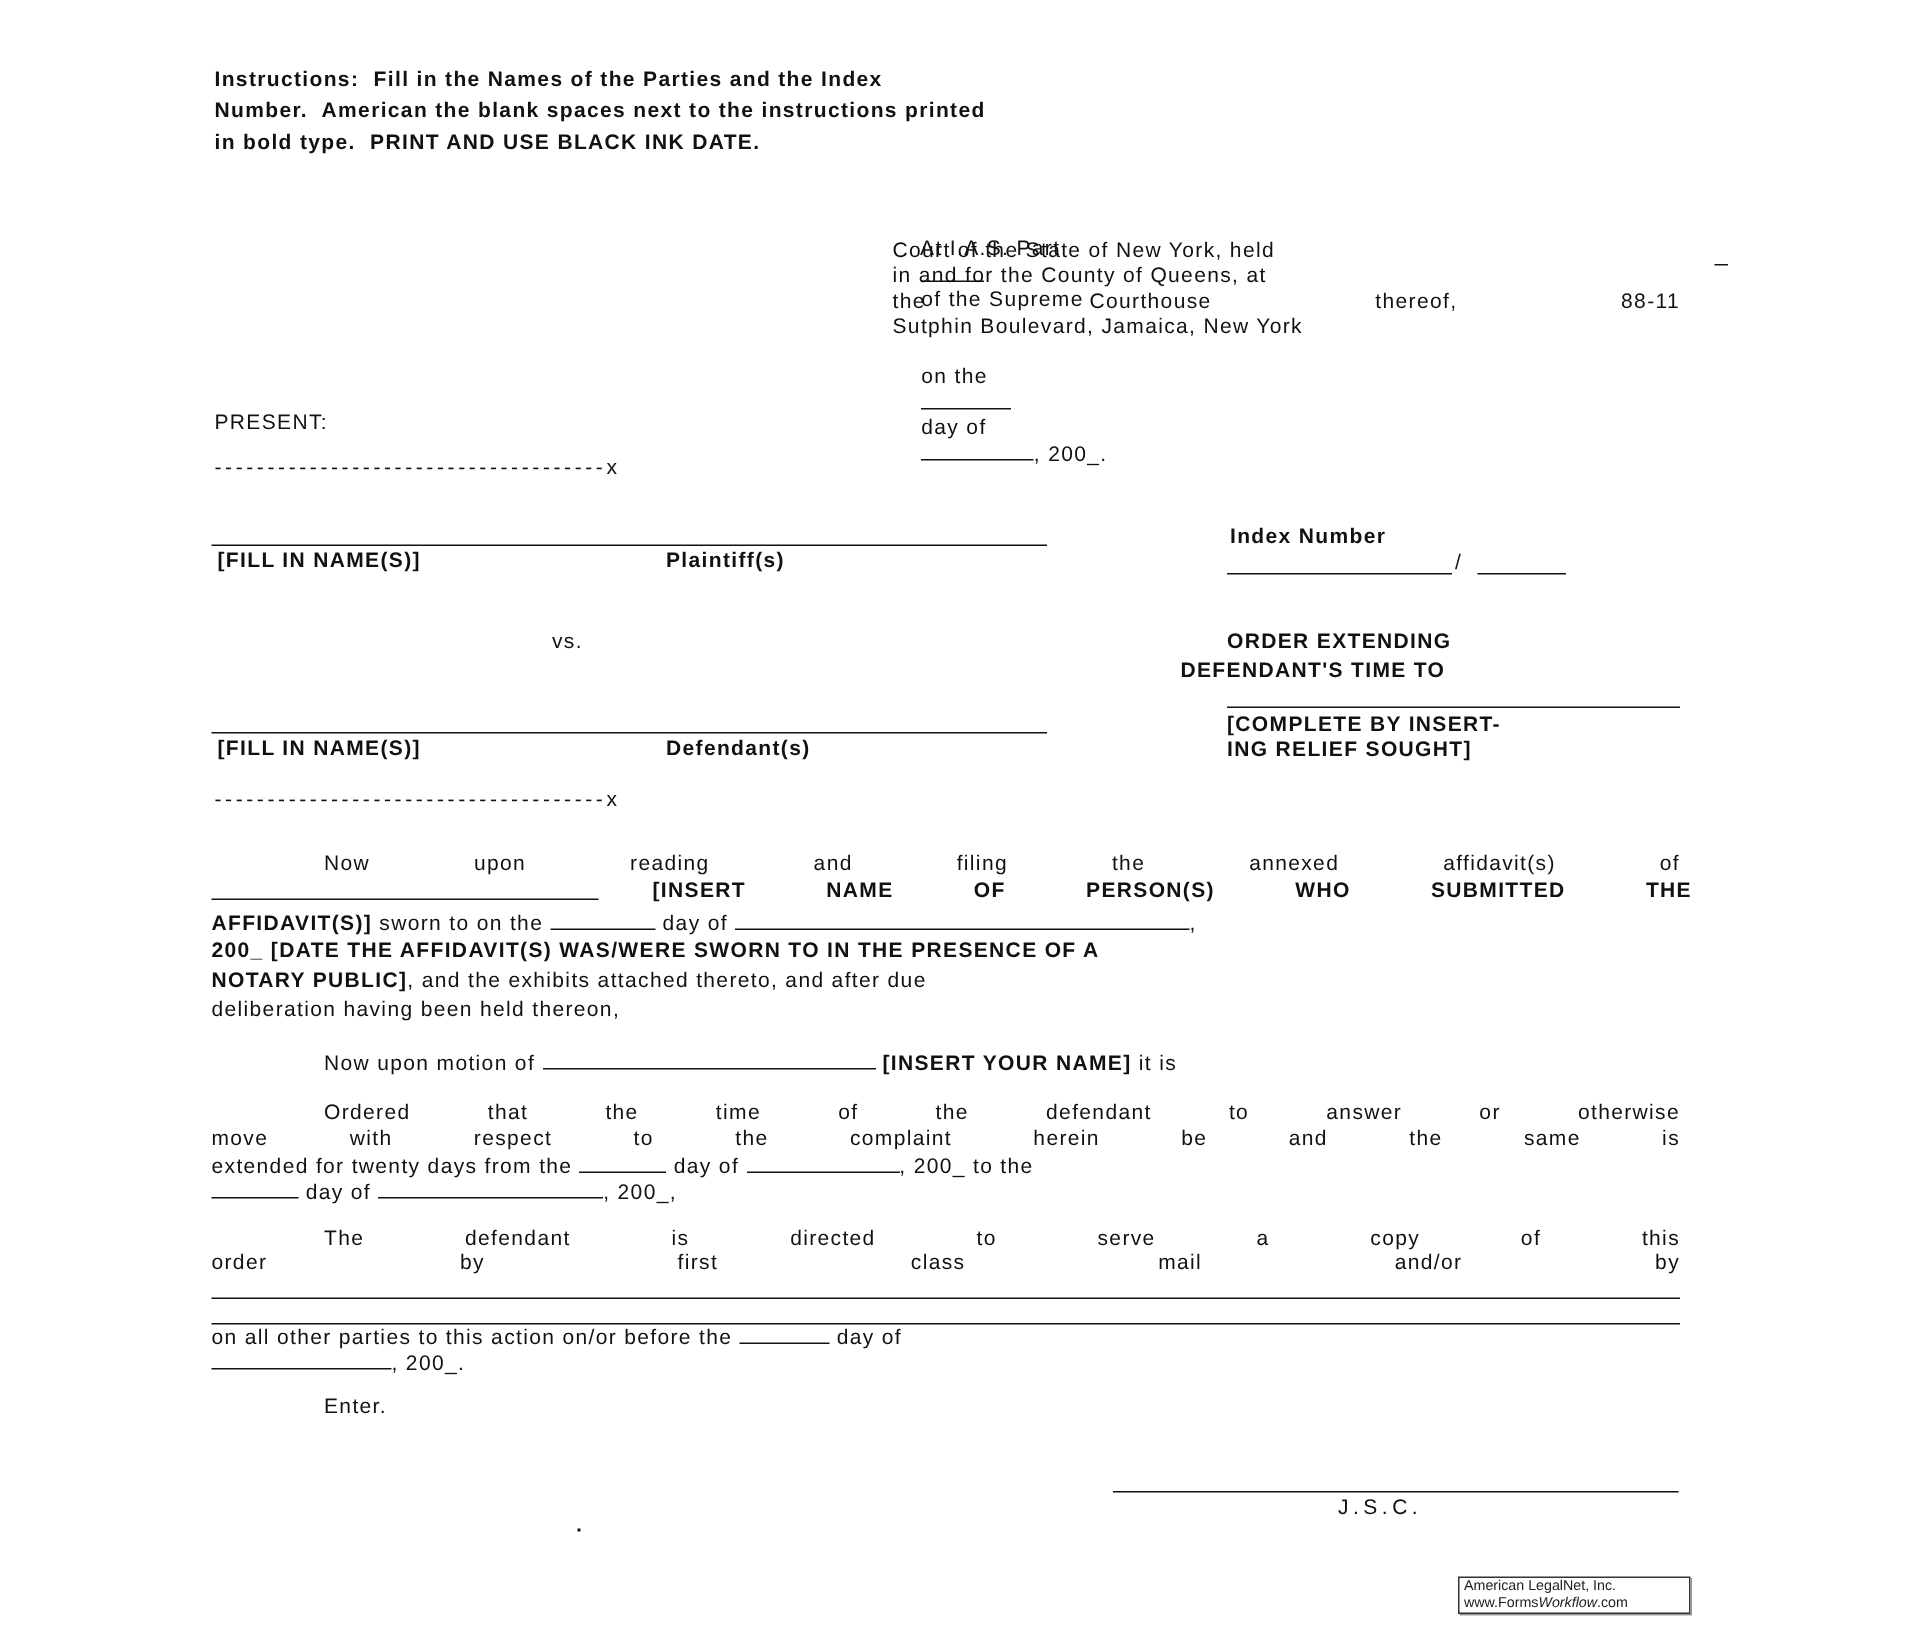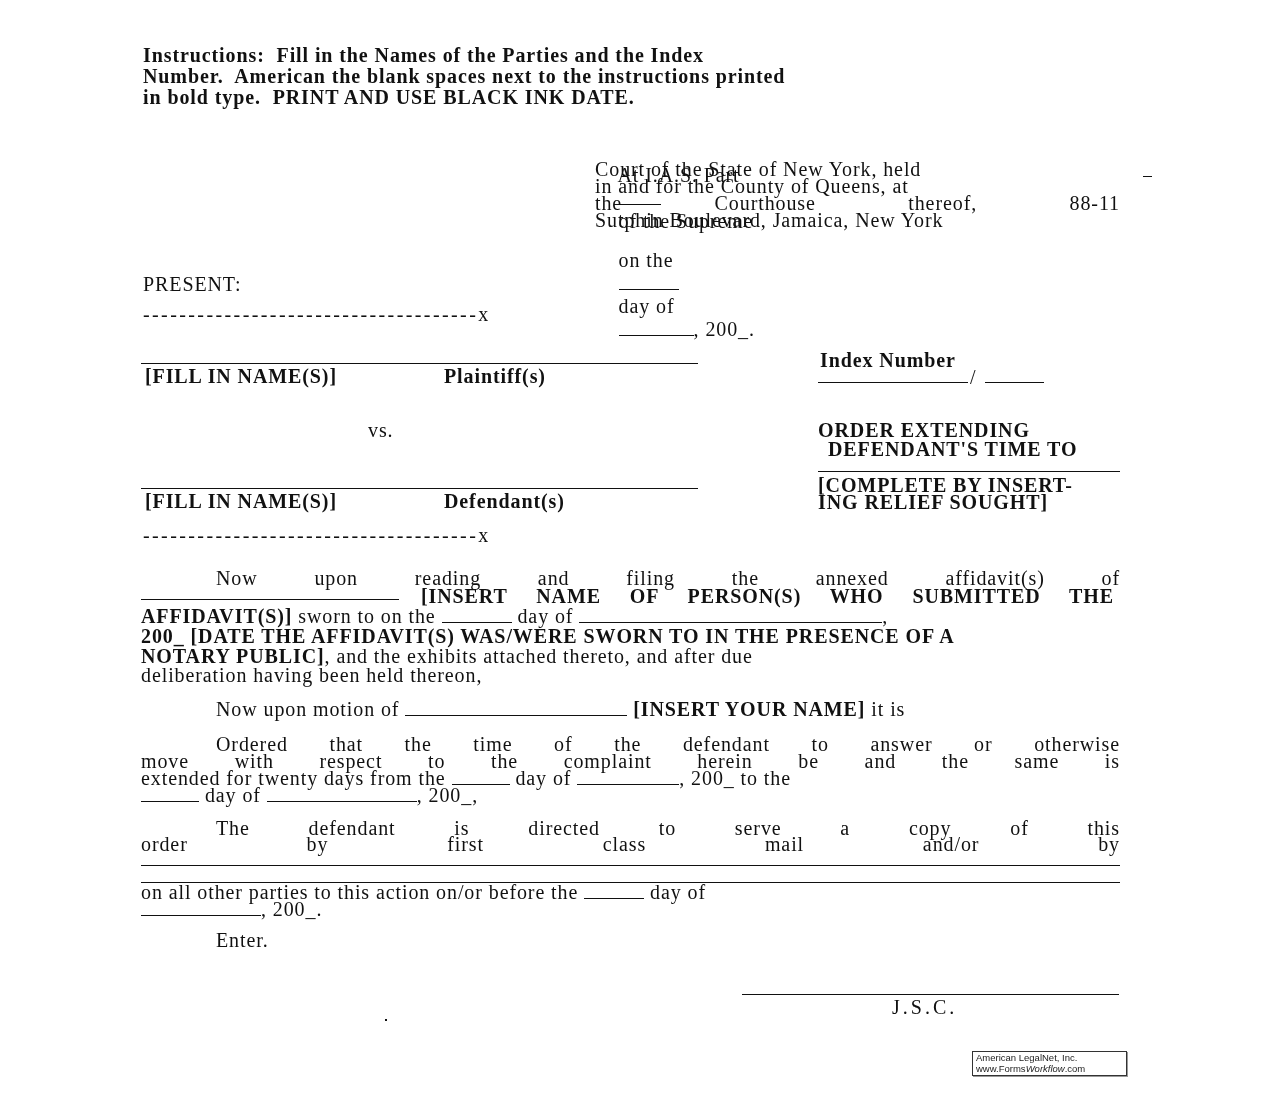--- a/index.html
+++ b/index.html
@@ -1,17 +1,17 @@
 <!DOCTYPE html>
 <html><head>
   <meta charset="utf-8">
   <style>
     html, body { margin: 0; padding: 0; background: #ffffff; }
     body { width: 1275px; height: 1100px; position: relative; overflow: hidden; color: #111; }
-    .mono { font-family: Liberation Serif, serif; font-size: 20px; letter-spacing: 0.9px; }
+    .mono { font-family: Liberation Sans, sans-serif; font-size: 14px; letter-spacing: 0.9px; }
     .bold { font-weight: bold; }
     .abs { position: absolute; white-space: pre; }
     .line { position: absolute; border-top: 1.3px solid #111; height: 0; }
     .blank { display: inline-block; border-bottom: 1.3px solid #111; height: 14px; vertical-align: baseline; }
     .just { position: absolute; text-align: justify; text-align-last: justify; white-space: normal; }
     .dash { position: absolute; white-space: pre; letter-spacing: 2.4px; }
     .logo { position: absolute; left: 972px; top: 1051px; width: 150px; height: 22px; border: 1px solid #333; box-shadow: 1px 1px 0 #999; font-family: "Liberation Sans", "DejaVu Sans", sans-serif; font-size: 9.5px; line-height: 10.5px; padding: 1px 0 0 3px; color: #222; }
     .logo i { font-style: italic; }
   </style>
 </head>
@@ -59,28 +59,28 @@
 <div class="abs mono bold" style="left:444px;top:490px;">Defendant(s)</div>
 
 <div class="dash mono" style="left:143px;top:524px;">-------------------------------------x</div>
 
 <div class="abs mono bold" style="left:820px;top:349px;">Index Number</div>
 <div class="line" style="left:818px;top:382px;width:150px;"></div>
 <div class="abs mono" style="left:970px;top:366px;">/</div>
 <div class="line" style="left:985px;top:382px;width:59px;"></div>
 
 <div class="abs mono bold" style="left:818px;top:419px;">ORDER EXTENDING</div>
-<div class="abs mono bold" style="left:828px;top:438px;">DEFENDANT'S TIME TO</div>
+<div class="abs mono bold" style="left:787px;top:438px;">DEFENDANT'S TIME TO</div>
 <div class="line" style="left:818px;top:471px;width:302px;"></div>
 <div class="abs mono bold" style="left:818px;top:474px;">[COMPLETE BY INSERT-</div>
 <div class="abs mono bold" style="left:818px;top:491px;">ING RELIEF SOUGHT]</div>
 
 <div class="just mono" style="left:216px;top:567px;width:904px;">Now upon reading and filing the annexed affidavit(s) of</div>
 <div class="line" style="left:141px;top:599px;width:258px;"></div>
-<div class="just mono bold" style="left:421px;top:585px;width:693px;">[INSERT NAME OF PERSON(S) WHO SUBMITTED THE</div>
+<div class="just mono bold" style="left:435px;top:585px;width:693px;">[INSERT NAME OF PERSON(S) WHO SUBMITTED THE</div>
 <div class="abs mono" style="left:141px;top:605px;text-align:right;"><span class="bold">AFFIDAVIT(S)]</span> <span>sworn to on the</span> <span class="blank" style="width:70px;"></span> <span>day of</span> <span class="blank" style="width:303px;"></span><span>,</span></div>
 <div class="abs mono" style="left:141px;top:625px;"><span class="bold">200_</span> <span class="bold">[DATE THE AFFIDAVIT(S) WAS/WERE SWORN TO IN THE PRESENCE OF A</span></div>
 <div class="abs mono" style="left:141px;top:645px;"><span class="bold">NOTARY PUBLIC]</span><span>, and the exhibits attached thereto, and after due</span></div>
 <div class="abs mono" style="left:141px;top:664px;">deliberation having been held thereon,</div>
 
 <div class="abs mono" style="left:216px;top:698px;"><span>Now upon motion of</span> <span class="blank" style="width:222px;"></span> <span class="bold">[INSERT YOUR NAME]</span> <span>it is</span></div>
 
 <div class="just mono" style="left:216px;top:733px;width:904px;">Ordered that the time of the defendant to answer or otherwise</div>
 <div class="just mono" style="left:141px;top:750px;width:979px;">move with respect to the complaint herein be and the same is</div>
 <div class="abs mono" style="left:141px;top:767px;text-align:right;"><span>extended for twenty days from the</span> <span class="blank" style="width:58px;"></span> <span>day of</span> <span class="blank" style="width:102px;"></span><span>, 200_ to the</span></div>

